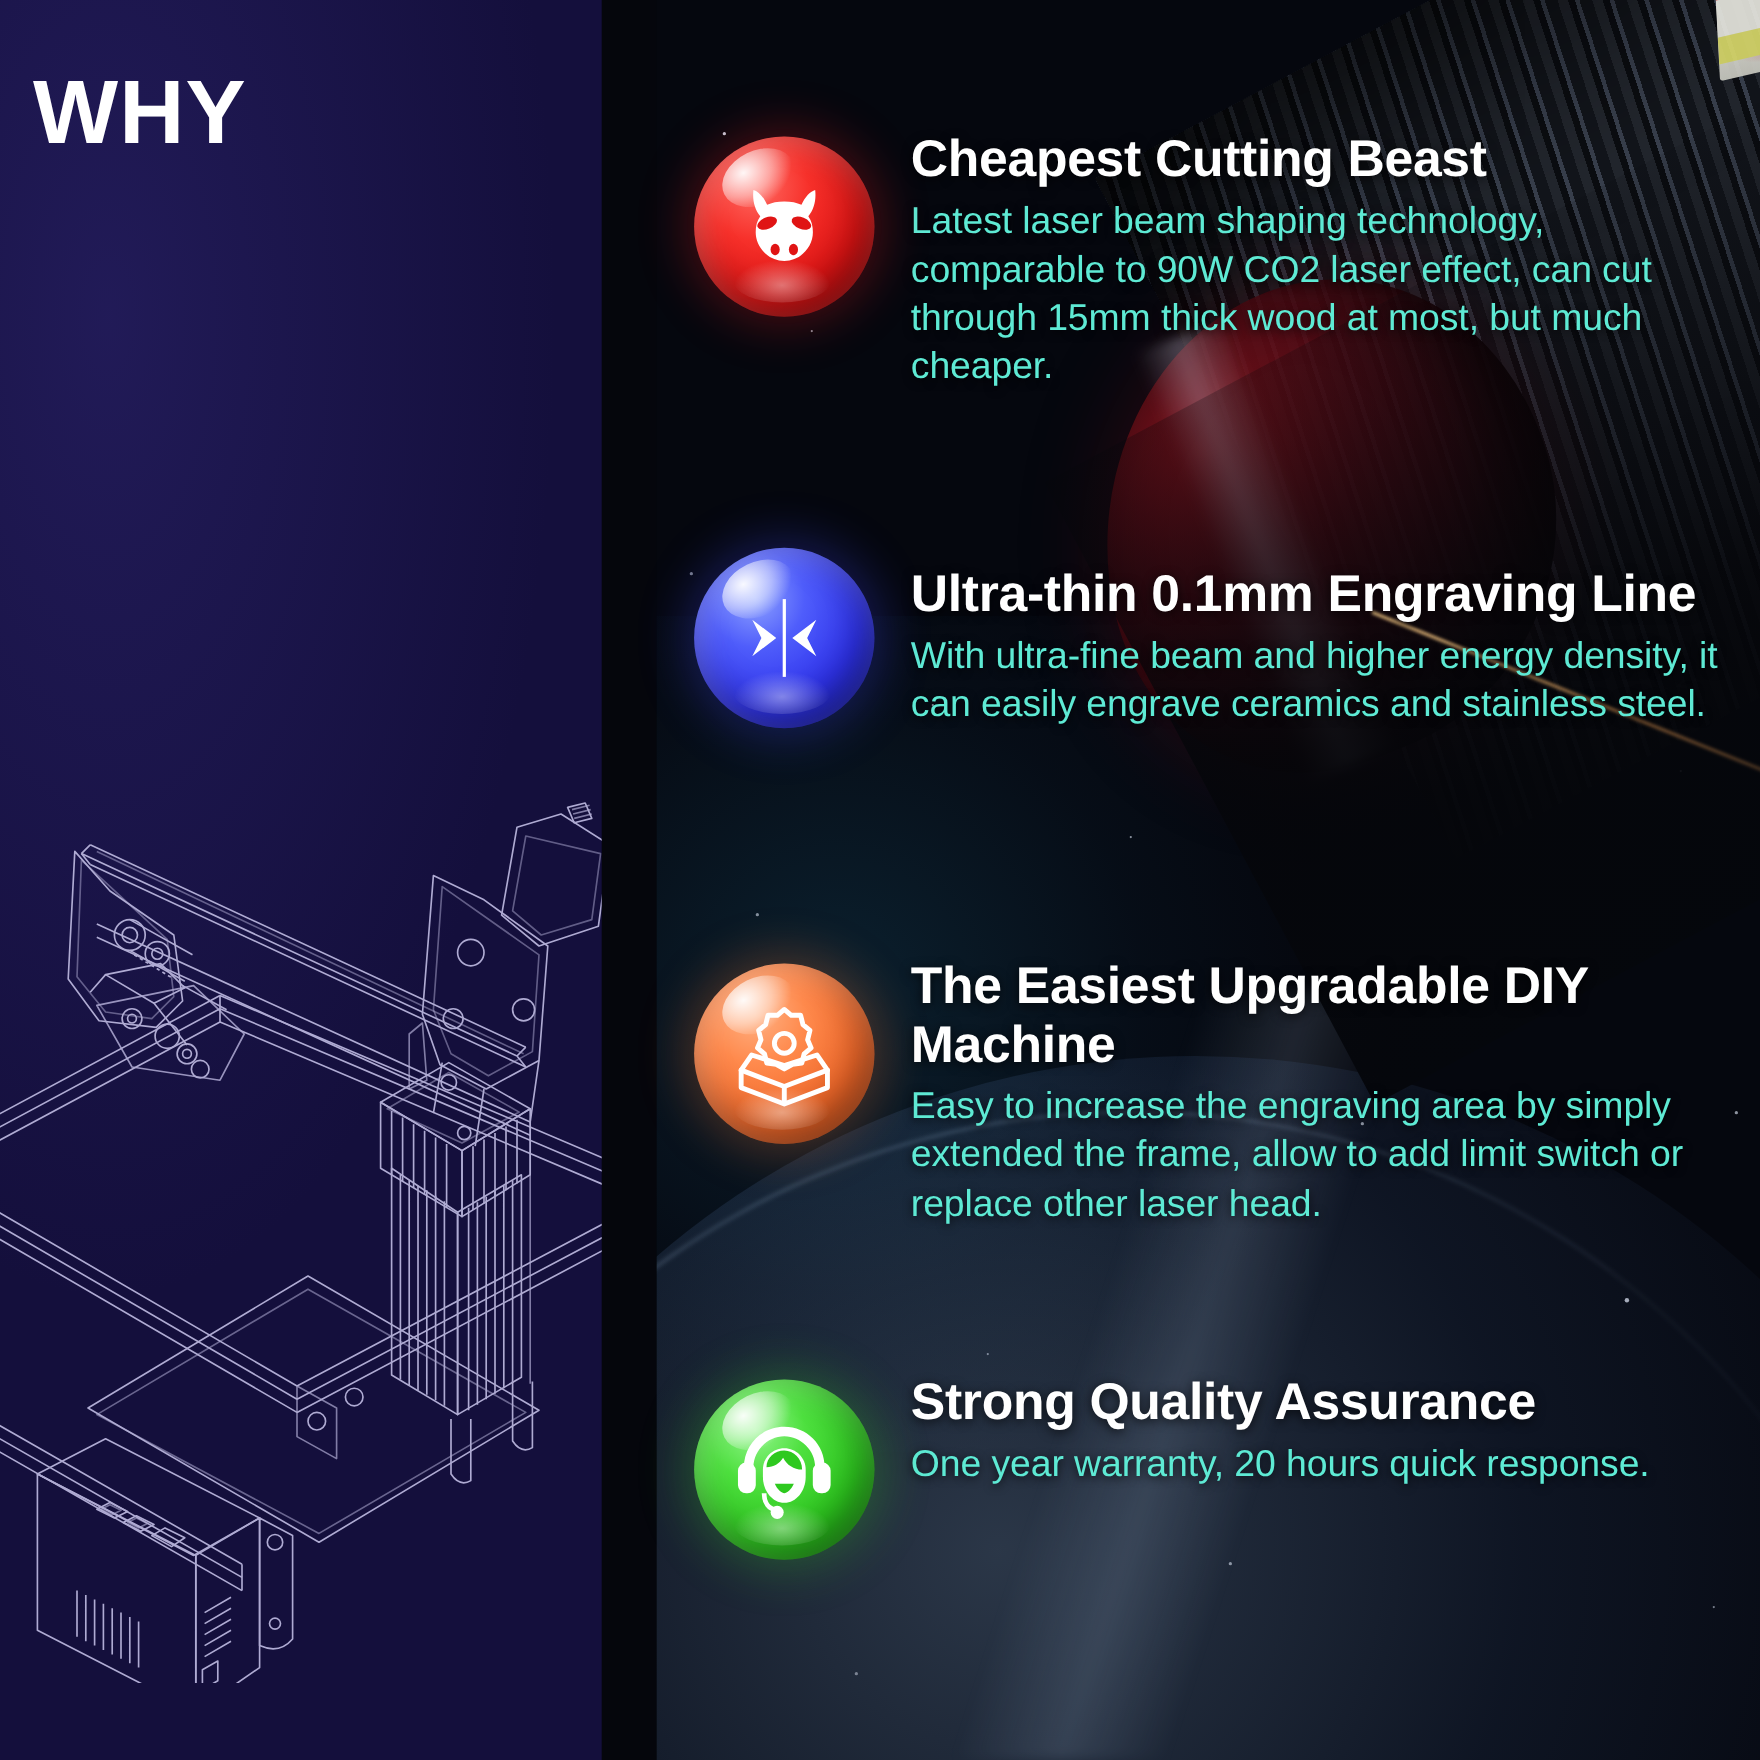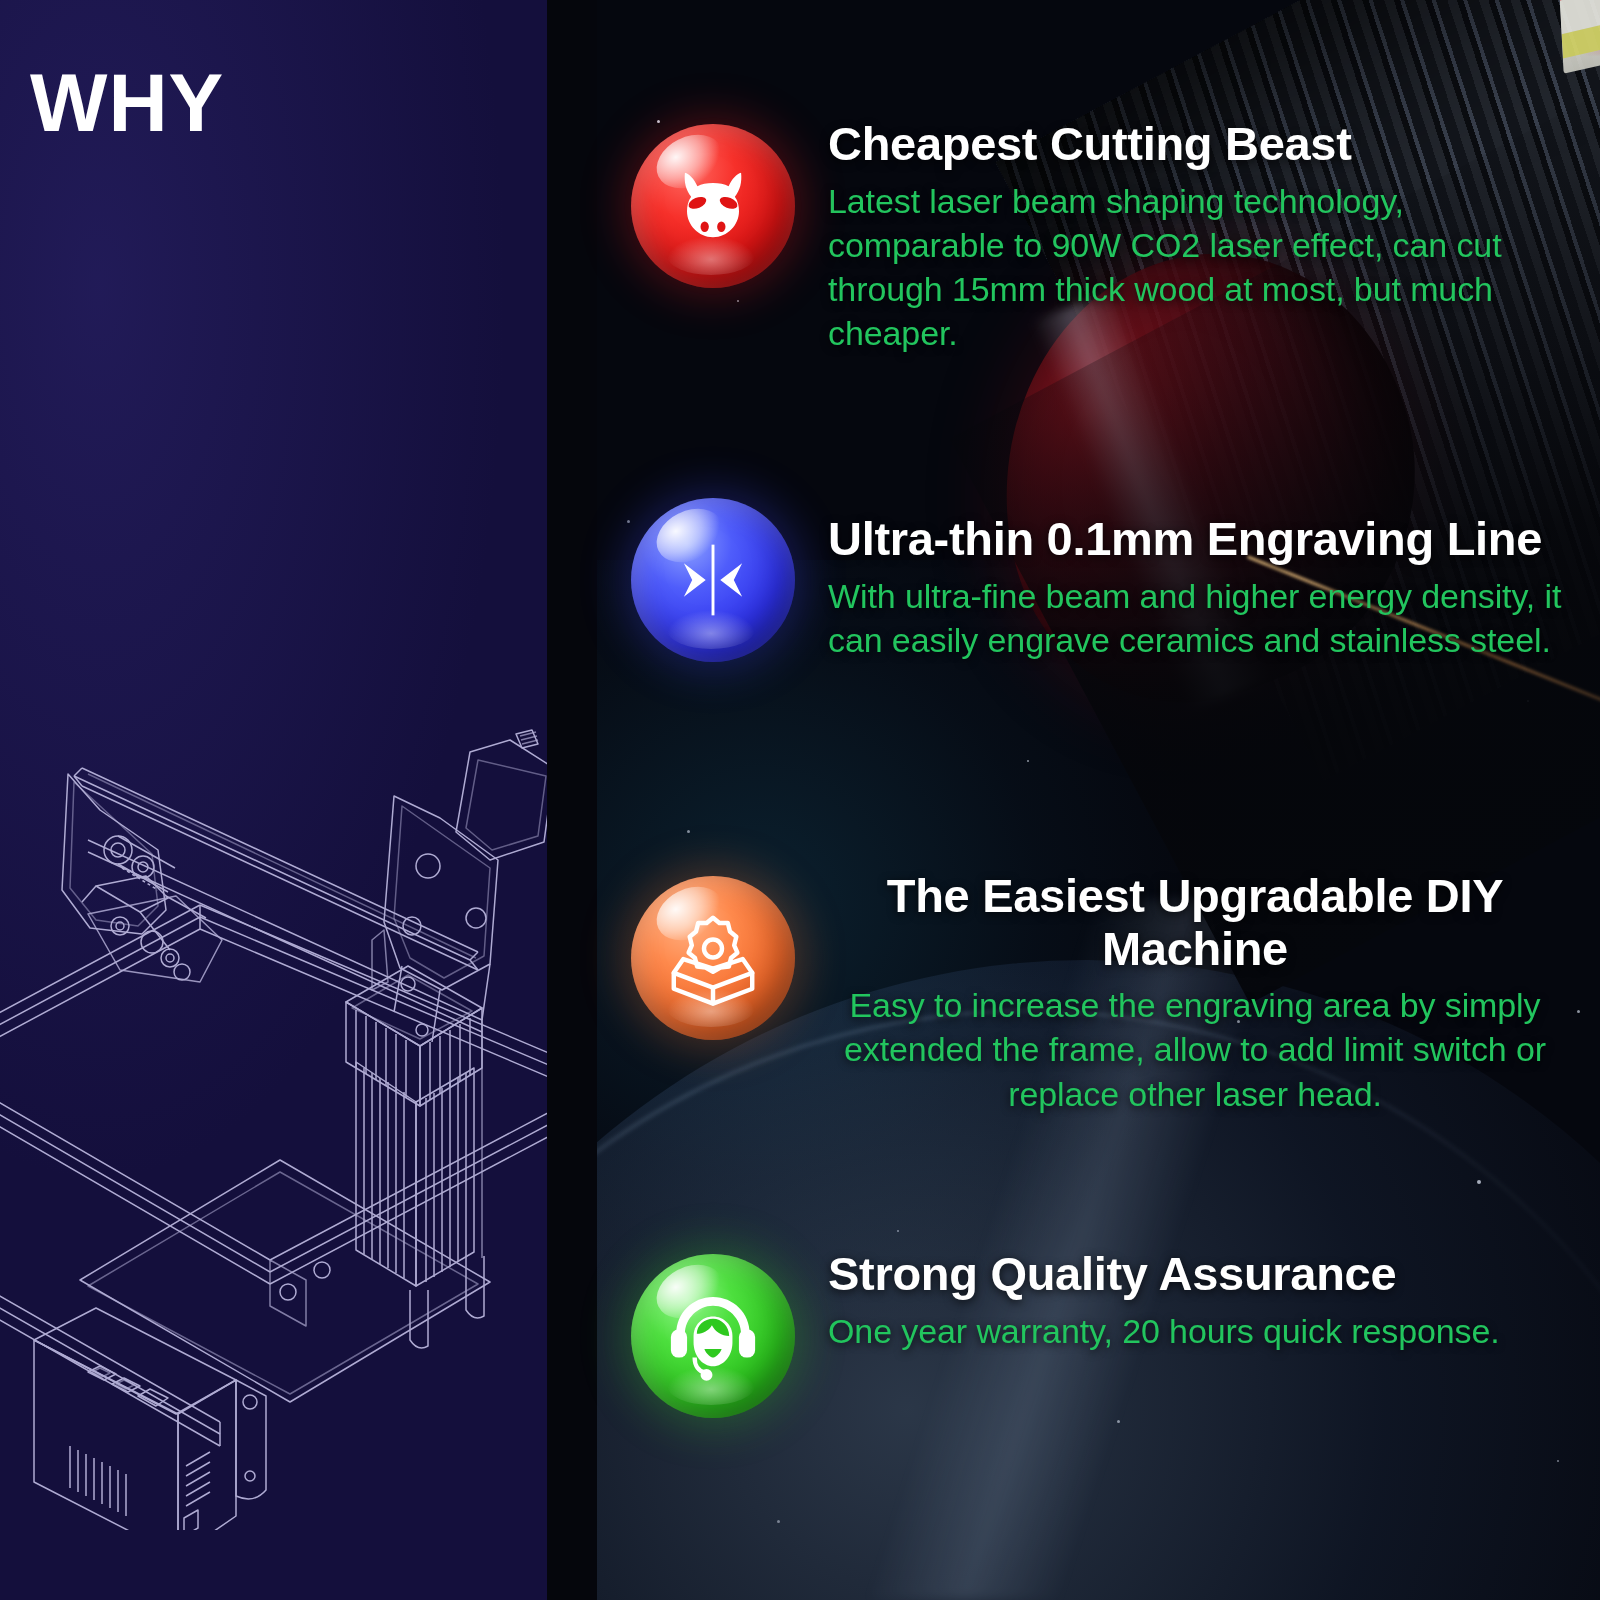--- a/index.html
+++ b/index.html
@@ -122,21 +122,21 @@
   .wl-bolt {
     height:16%;
     background:radial-gradient(ellipse at 50% 0%, #c8202a 0%, rgba(200,32,42,0) 62%);
   }
 
   
   .features { position:absolute; left:597px; top:0; width:1003px; height:1600px; }
   .feature { position:absolute; left:0; width:1003px; display:flex; }
   .f1 { top:118px; }
   .f2 { top:492px;align-items:flex-end; }
-  .f3 { top:870px;text-align:center; }
+  .f3 { top:870px; }
   .f4 { top:1248px; }
 
   .orb-wrap { width:231px; flex:none; display:flex; justify-content:center; padding-top:6px; }
   .orb {
     width:164px; height:164px; border-radius:50%;
     position:relative;
     display:flex; align-items:center; justify-content:center;
   }
   .orb .gloss {
     position:absolute; left:15%; top:8%; width:42%; height:30%;
@@ -160,21 +160,21 @@
   .orb-orange{ background:radial-gradient(circle at 34% 28%, #ffb184 0%, #ff8a4d 28%, #f2692a 62%, #c24a16 100%); box-shadow:0 0 44px 8px rgba(245,110,40,.28); }
   .orb-green { background:radial-gradient(circle at 34% 28%, #93f58c 0%, #4ee03f 28%, #2ec91f 62%, #1a9612 100%); box-shadow:0 0 44px 8px rgba(55,205,40,.28); }
 
   .ftext { flex:1; padding-right:38px; }
   .ftitle {
     color:#fff; font-size:47px; font-weight:bold; line-height:1.12;
     letter-spacing:-.3px;
     text-shadow:0 2px 10px rgba(0,0,0,.75);
   }
   .fdesc {
-    color:#22c55e; font-size:34px; line-height:1.30; margin-top:8px;
+    color:#5eead4; font-size:34px; line-height:1.30; margin-top:8px;
     letter-spacing:-.1px;
     text-shadow:0 2px 9px rgba(0,0,0,.8);
   }
 </style>
 </head>
 <body>
 
 <div class="page">
 
   <div class="left-panel">

